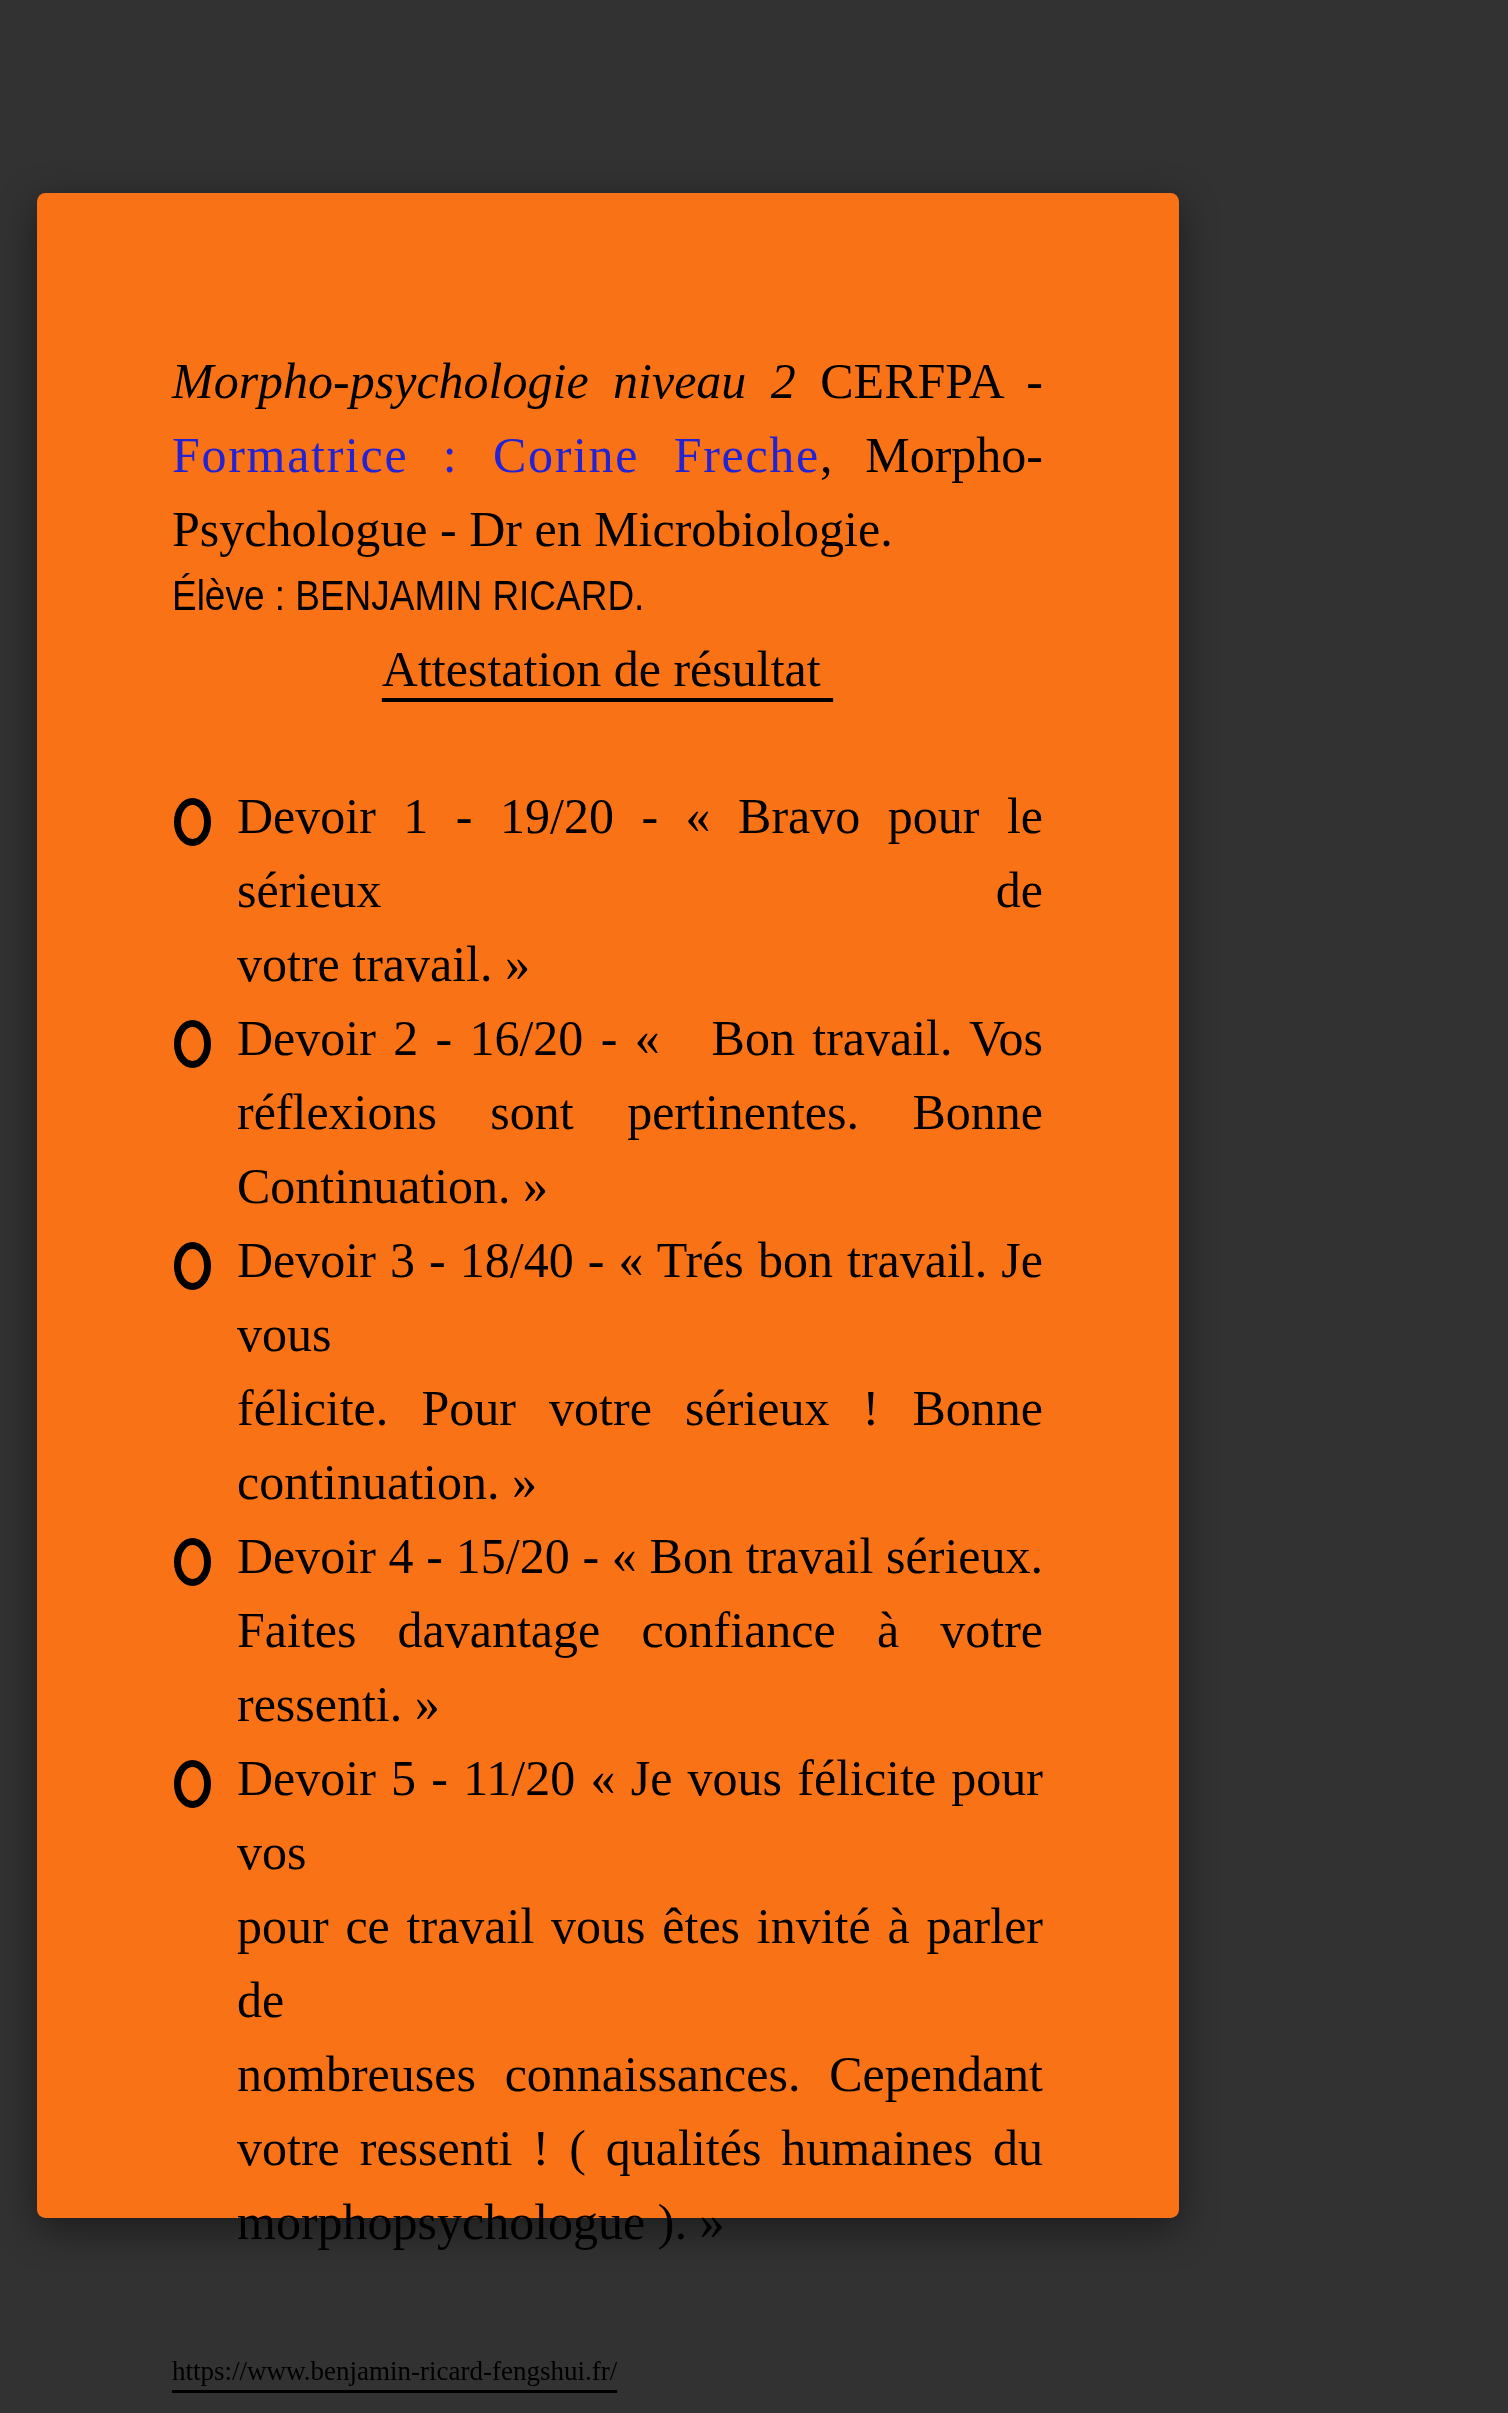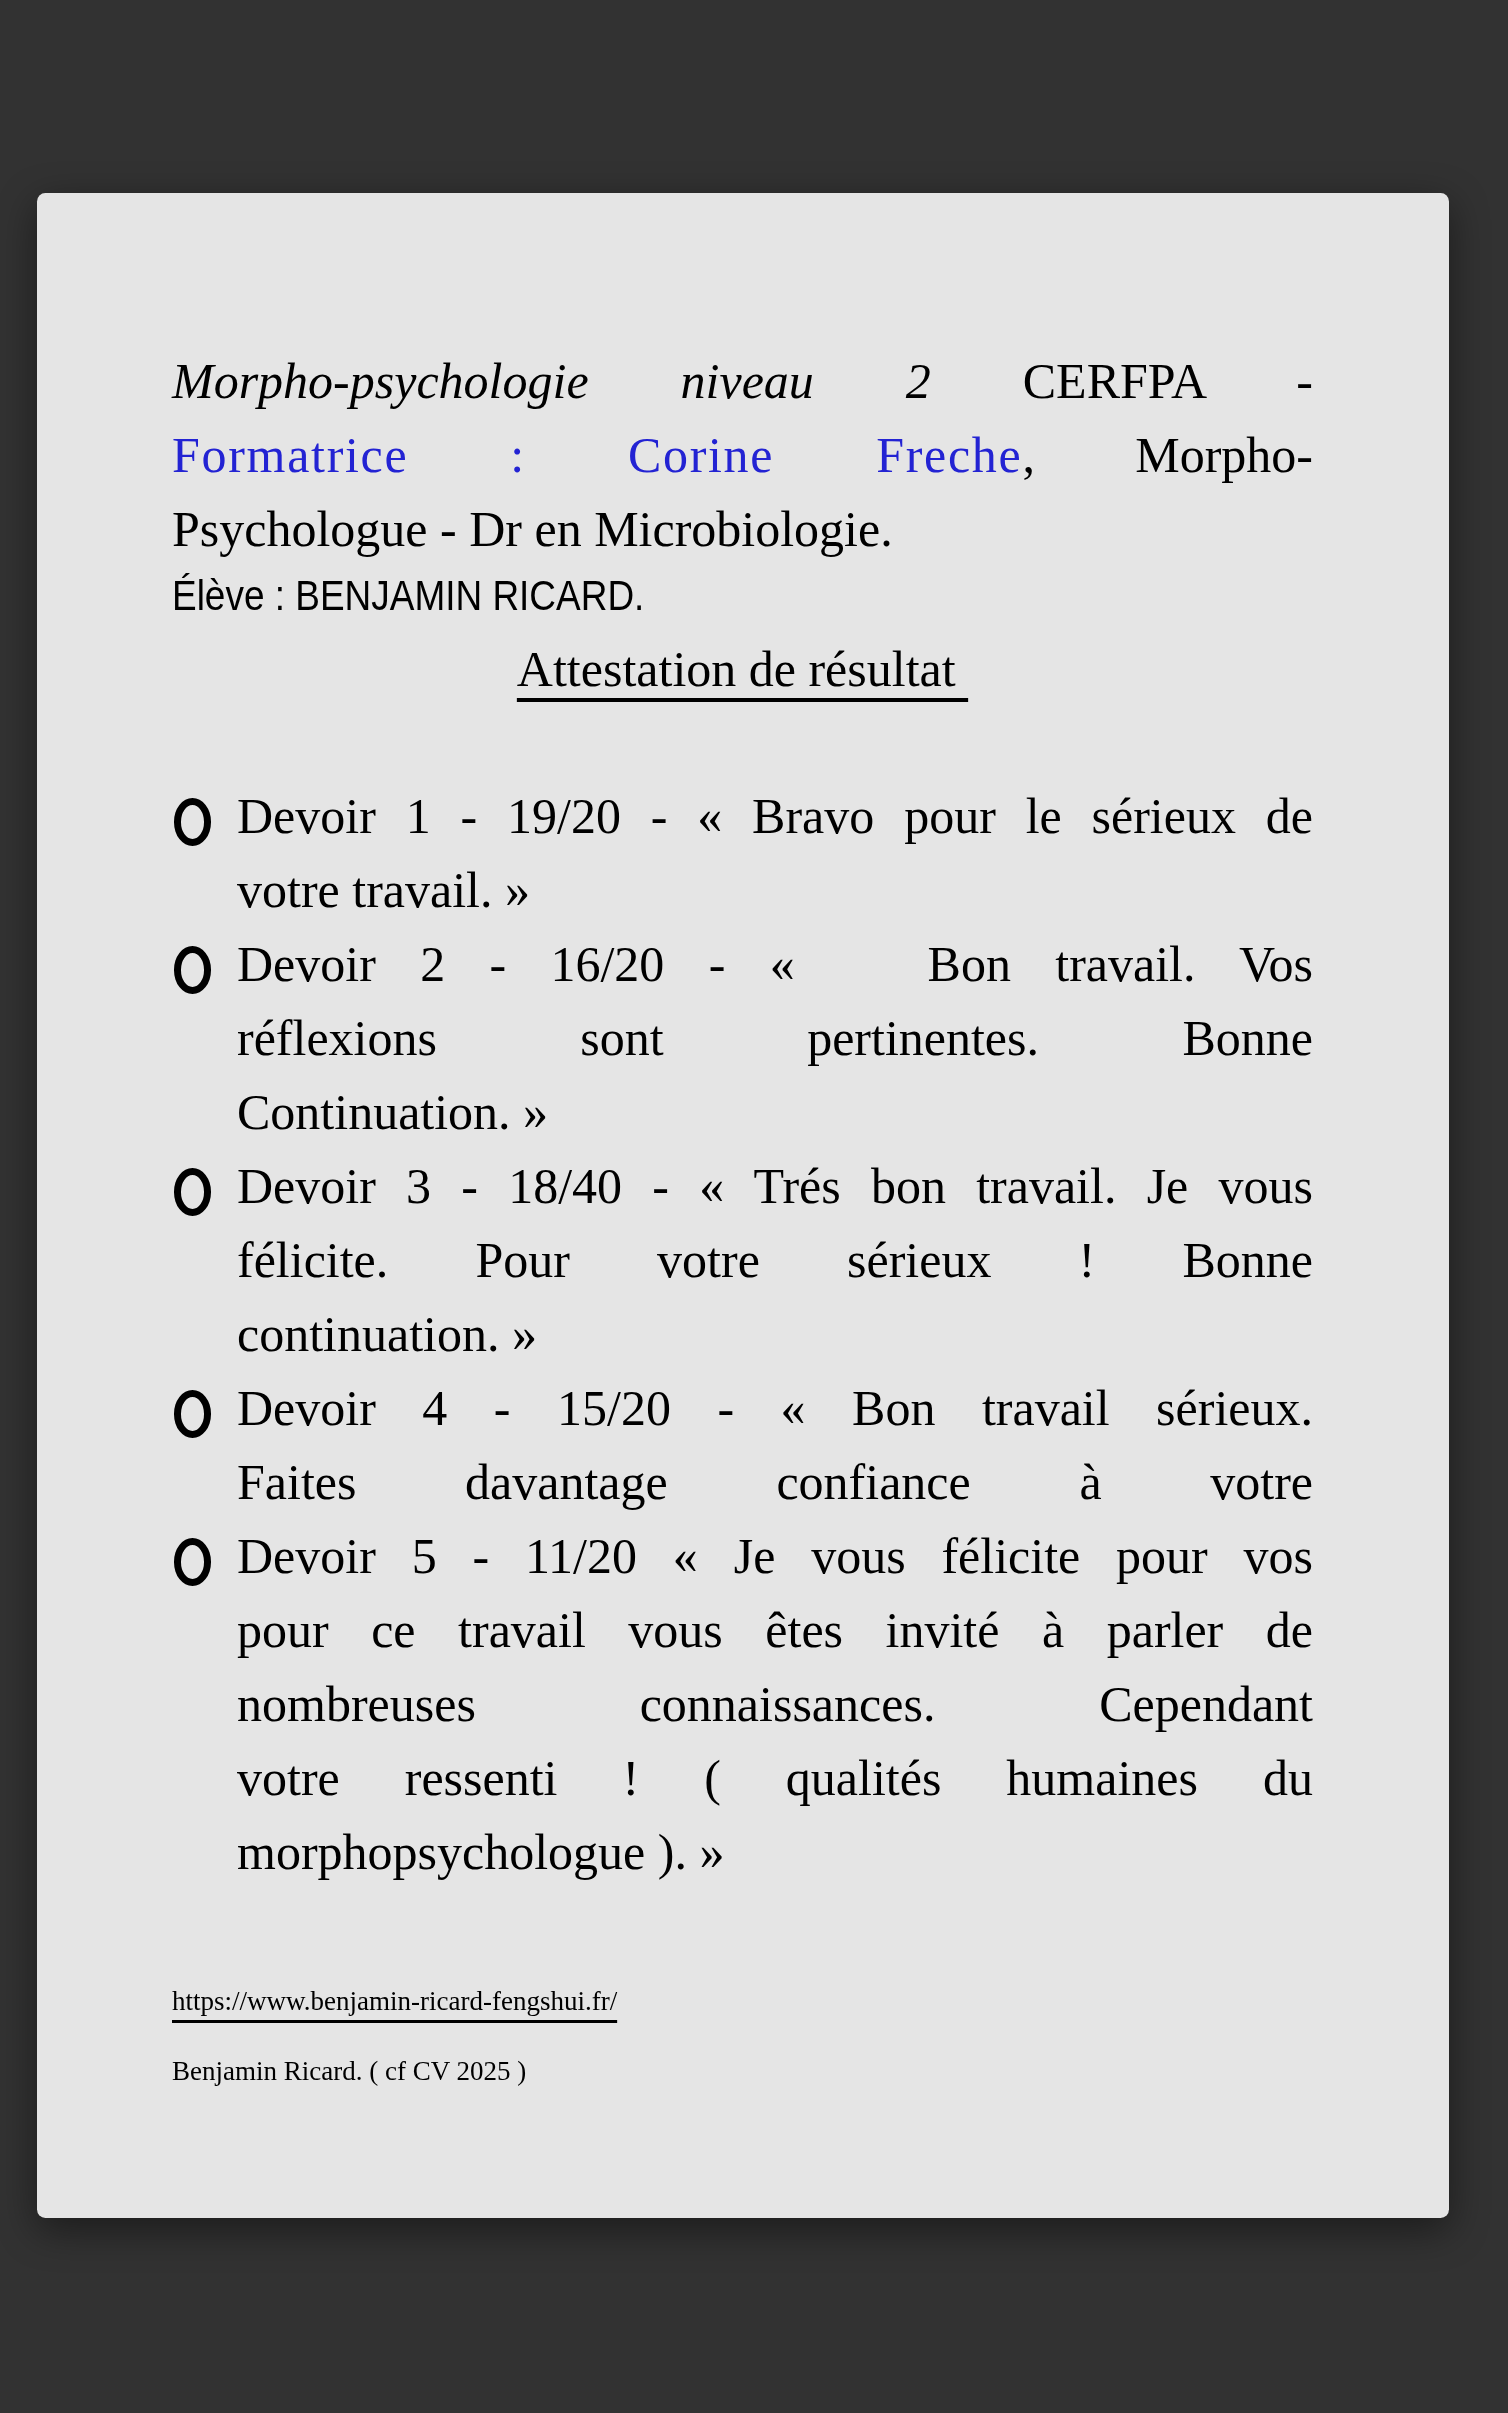--- a/index.html
+++ b/index.html
@@ -8,23 +8,23 @@
     width: 1508px;
     height: 2413px;
     background: #323232;
     overflow: hidden;
     font-family: "Liberation Serif", "DejaVu Serif", serif;
   }
   .page {
     position: absolute;
     left: 37px;
     top: 193px;
-    width: 1412px;
+    width: 1142px;
     height: 2025px;
-    background: #e5e5e5;
+    background: #f97316;
     border-radius: 8.4px;
     box-shadow: 0 11.7px 39px rgba(0,0,0,0.45);
   }
   .content {
     padding: 151px 136px 0 135px;
     color: #000000;
   }
   .line {
     font-size: 50px;
     line-height: 74px;
@@ -115,20 +115,21 @@
         <span class="bullet"></span>
         <div class="line justify">Devoir 3 - 18/40 - « Trés bon travail. Je vous</div>
         <div class="line justify">félicite. Pour votre sérieux ! Bonne</div>
         <div class="line">continuation. »</div>
       </div>
 
       <div class="item">
         <span class="bullet"></span>
         <div class="line justify">Devoir 4 - 15/20 - « Bon travail sérieux.</div>
         <div class="line justify">Faites davantage confiance à votre</div>
+        <div class="line">ressenti. »</div>
       </div>
 
       <div class="item">
         <span class="bullet"></span>
         <div class="line justify">Devoir 5 - 11/20 « Je vous félicite pour vos</div>
         <div class="line justify">pour ce travail vous êtes invité à parler de</div>
         <div class="line justify">nombreuses connaissances. Cependant</div>
         <div class="line justify">votre ressenti ! ( qualités humaines du</div>
         <div class="line">morphopsychologue ). »</div>
       </div>

